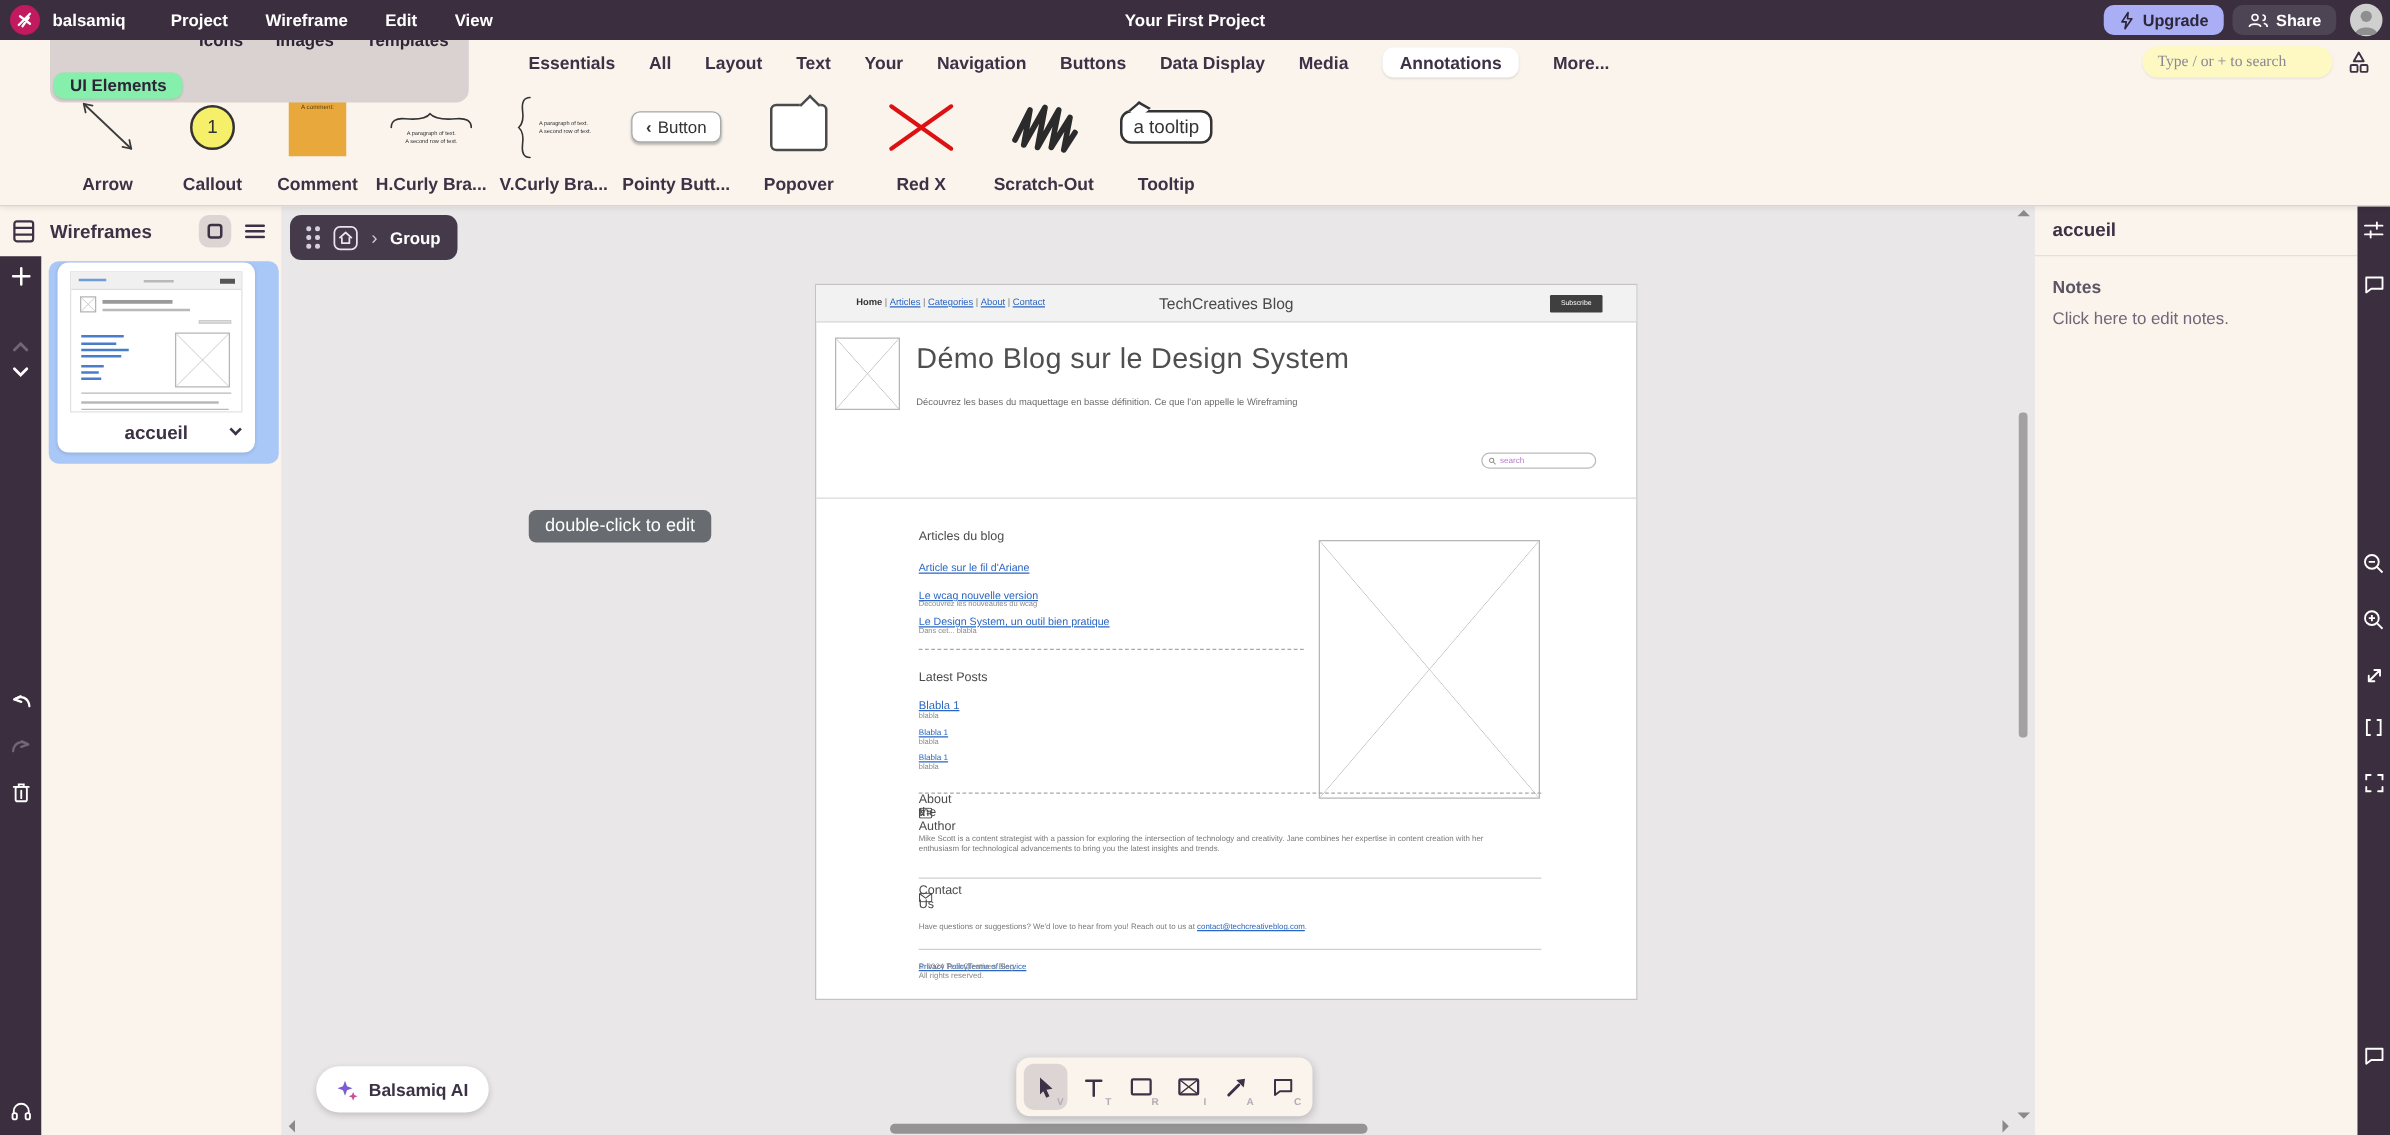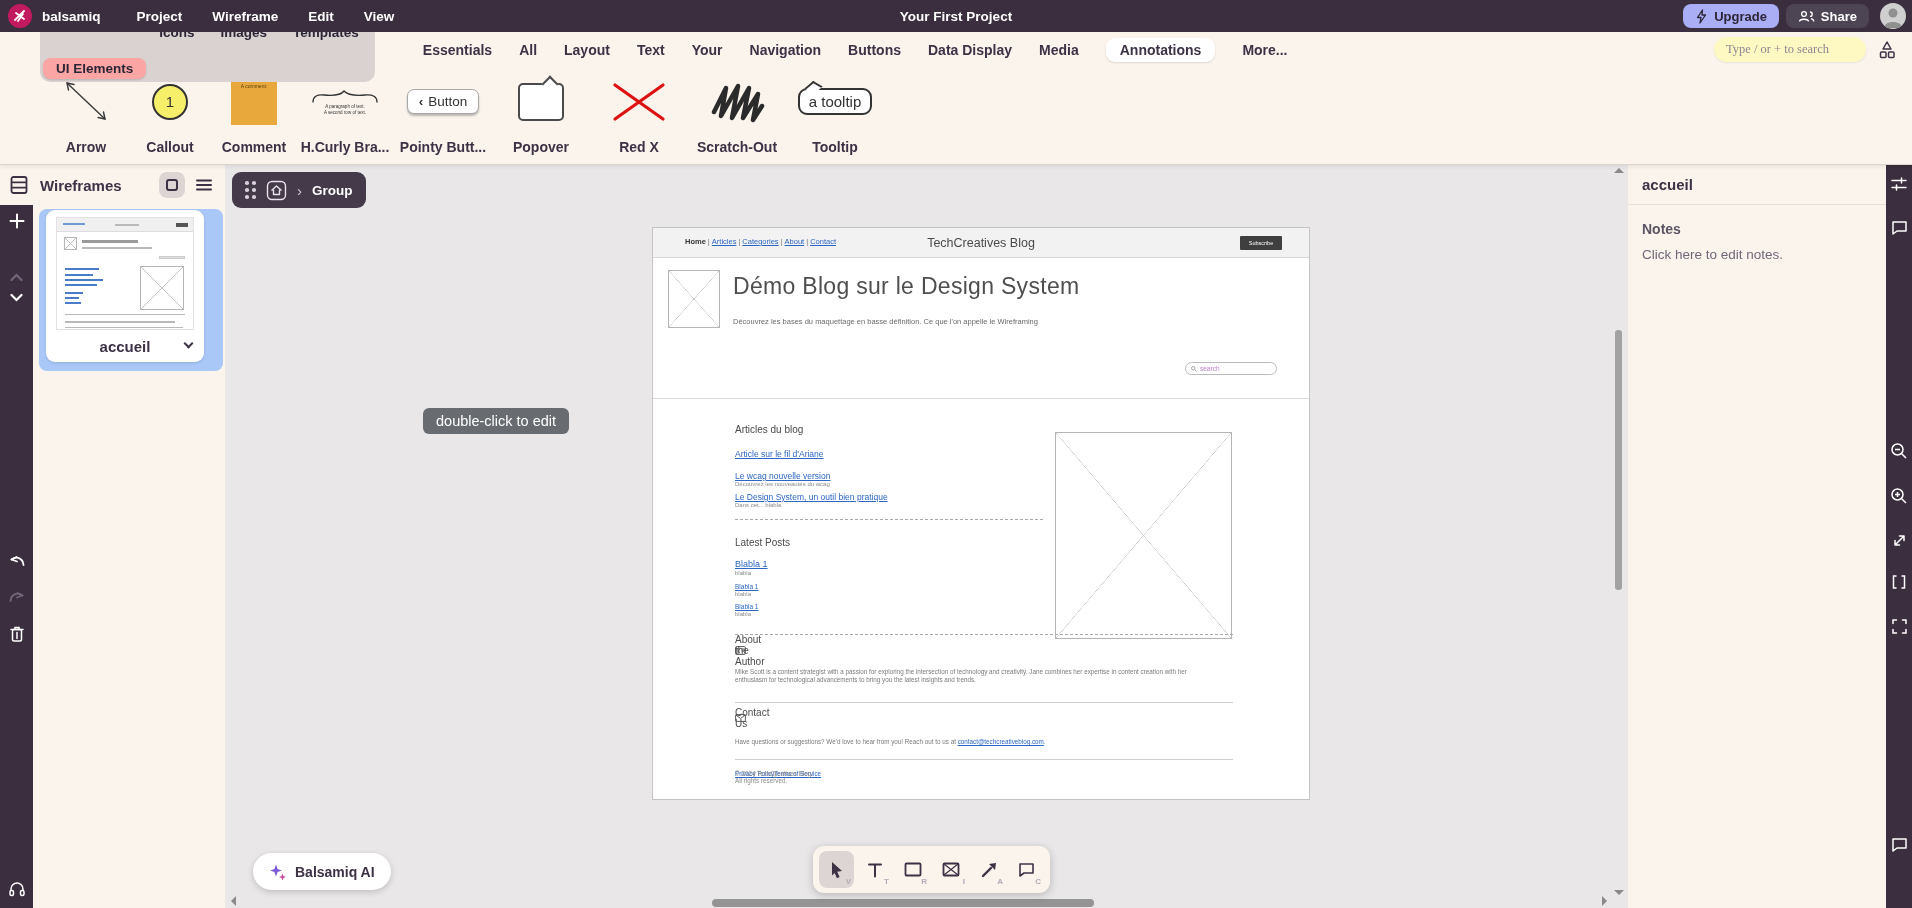--- a/index.html
+++ b/index.html
@@ -23,21 +23,21 @@
     border-radius:8px; font-family:inherit; font-size:13px; font-weight:700; cursor:pointer; }
   .upgrade { background:#a9aef5; color:#2d2637; }
   .share { background:#4d4454; color:#fff; }
   .avatar { width:26px; height:26px; border-radius:50%; background:#cfcfcf; overflow:hidden; margin-left:4px; }
 
   
   .libbar { position:absolute; left:0; top:32px; width:1912px; height:36px; background:#faf4ed;
     display:flex; align-items:center; z-index:40; }
   .segwrap { display:flex; background:#d9d2d0; border-radius:10px; padding:3px; margin-left:40px; }
   .seg { padding:3px 13px; font-size:13.5px; font-weight:700; color:#2d2637; border-radius:8px; cursor:pointer; white-space:nowrap; }
-  .seg.sel { background:#fca5a5; box-shadow:0 1px 2px rgba(0,0,0,.15);margin-top:36px; }
+  .seg.sel { background:#86efac; box-shadow:0 1px 2px rgba(0,0,0,.15);margin-top:36px; }
   .cats { display:flex; align-items:center; gap:27px; margin-left:48px; }
   .cat { font-size:14px; font-weight:700; color:#3c3145; cursor:pointer; white-space:nowrap; }
   .cat.sel { background:#fff; padding:4px 14px; border-radius:9px; box-shadow:0 1px 2px rgba(0,0,0,.12); }
   .libsearch { position:absolute; right:46px; top:5px; width:152px; height:25px; border:none; border-radius:13px;
     background:#fef9c3; font-family:Liberation Serif, serif; font-size:12.5px; padding:0 12px; color:#3c3145; outline:none; box-shadow:0 1px 2px rgba(0,0,0,.08);}
   .libsearch::placeholder { color:#8d8694; }
   .shapesbtn { position:absolute; right:12px; top:6px; width:24px; height:24px; background:none; border:none; cursor:pointer; padding:0; }
 
   
   .palette { position:absolute; left:0; top:68px; width:1912px; height:97px; background:#faf4ed;
@@ -251,20 +251,32 @@
     <div class="pic" style="flex-direction:column">
       <svg width="74" height="16" viewBox="0 0 74 16" fill="none" stroke="#333" stroke-width="1.3" stroke-linecap="round">
           <path d="M5 14 Q5 6 16 7 Q32 8.5 36 3 Q41 8.5 57 7 Q69 6 69 14"></path>
         </svg>
       <div class="curlytxt">
           <div>A paragraph of text.</div>
           <div>A second row of text.</div>
         </div>
     </div>
     <div class="plabel">H.Curly Bra...</div>
+  </div>
+  <div class="pitem wide">
+    <div class="pic" style="gap:4px">
+      <svg width="14" height="56" viewBox="0 0 14 56" fill="none" stroke="#333" stroke-width="1.3" stroke-linecap="round">
+          <path d="M11 4 Q4 4 5 14 Q6.5 24 2 28 Q6.5 32 5 42 Q4 52 11 52"></path>
+        </svg>
+      <div class="curlytxt l">
+          <div>A paragraph of text.</div>
+          <div>A second row of text.</div>
+        </div>
+    </div>
+    <div class="plabel">V.Curly Bra...</div>
   </div>
   <div class="pitem wide">
     <div class="pic">
         <div class="pointybtn">
           <span style="font-weight:700">‹</span>
           <span>Button</span>
         </div>
       </div>
     <div class="plabel">Pointy Butt...</div>
   </div>

